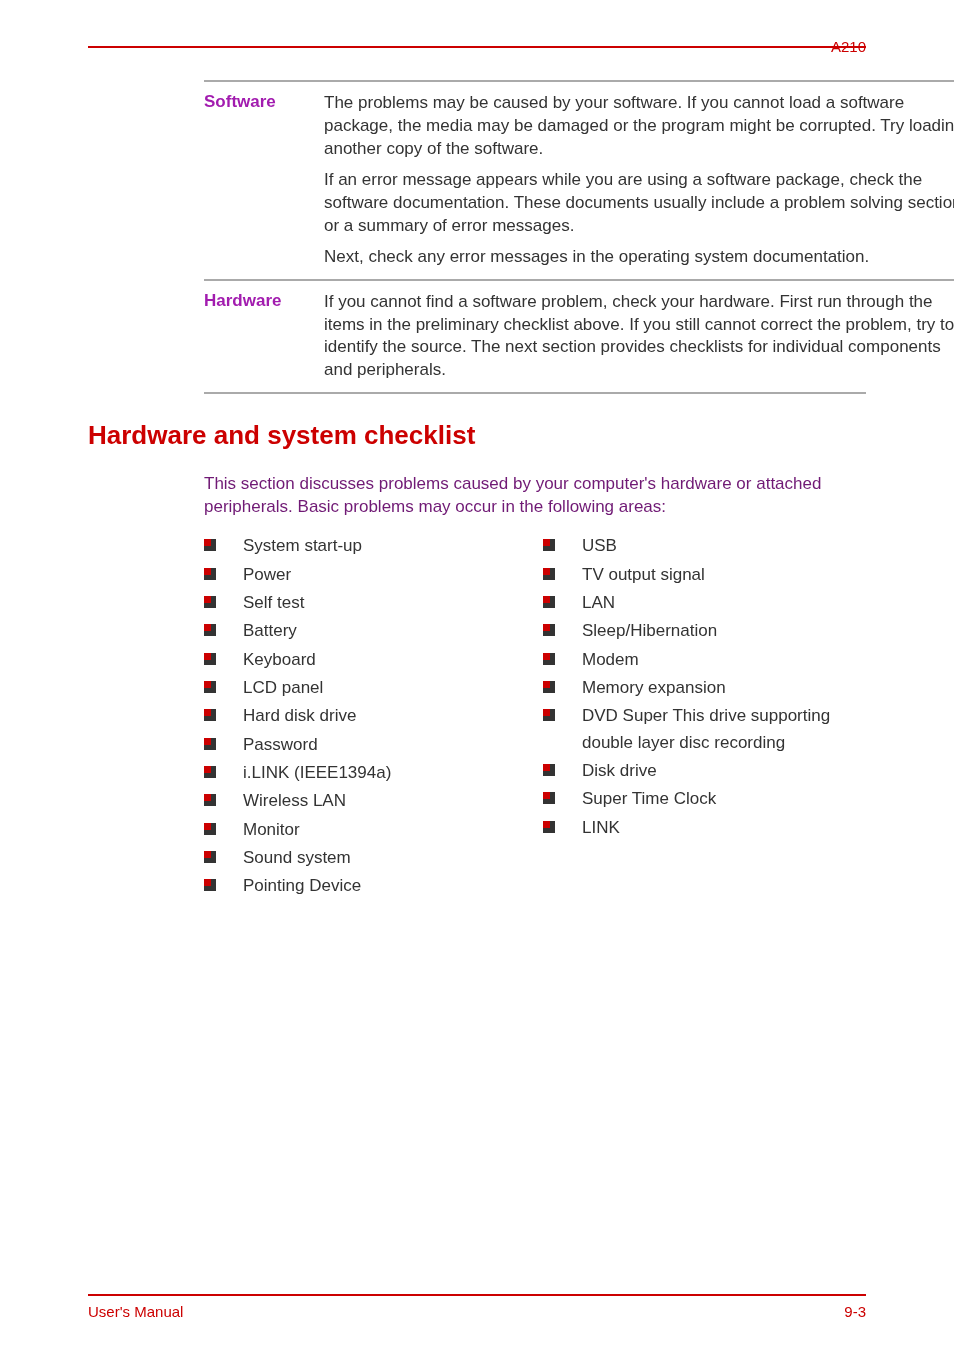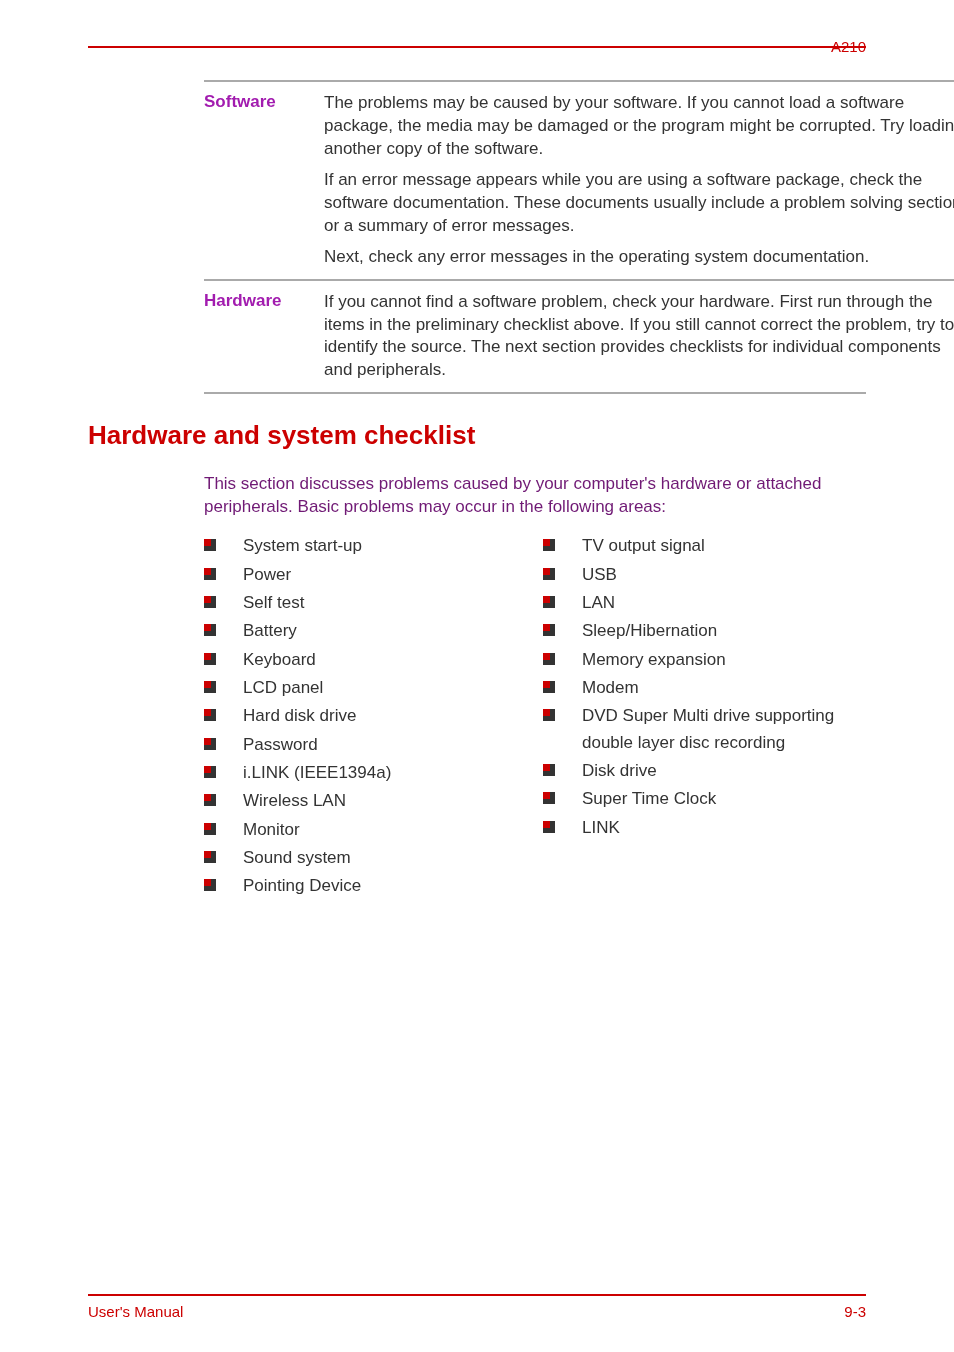--- a/index.html
+++ b/index.html
@@ -222,27 +222,27 @@
         <li><span class="square-bullet"></span><span>Password</span></li>
         <li><span class="square-bullet"></span><span>i.LINK (IEEE1394a)</span></li>
         <li><span class="square-bullet"></span><span>Wireless LAN</span></li>
         <li><span class="square-bullet"></span><span>Monitor</span></li>
         <li><span class="square-bullet"></span><span>Sound system</span></li>
         <li><span class="square-bullet"></span><span>Pointing Device</span></li>
       </ul>
     </div>
     <div class="col">
       <ul class="bullet-list">
+        <li><span class="square-bullet"></span><span>USB</span></li>
         <li><span class="square-bullet"></span><span>TV output signal</span></li>
-        <li><span class="square-bullet"></span><span>USB</span></li>
         <li><span class="square-bullet"></span><span>LAN</span></li>
         <li><span class="square-bullet"></span><span>Sleep/Hibernation</span></li>
+        <li><span class="square-bullet"></span><span>Modem</span></li>
         <li><span class="square-bullet"></span><span>Memory expansion</span></li>
-        <li><span class="square-bullet"></span><span>Modem</span></li>
-        <li><span class="square-bullet"></span><span>DVD Super Multi drive supporting double layer disc recording</span></li>
+        <li><span class="square-bullet"></span><span>DVD Super This drive supporting double layer disc recording</span></li>
         <li><span class="square-bullet"></span><span>Disk drive</span></li>
         <li><span class="square-bullet"></span><span>Super Time Clock</span></li>
         <li><span class="square-bullet"></span><span>LINK</span></li>
       </ul>
     </div>
   </div>
 
 </div>
 
 <div class="footer-line"></div>

